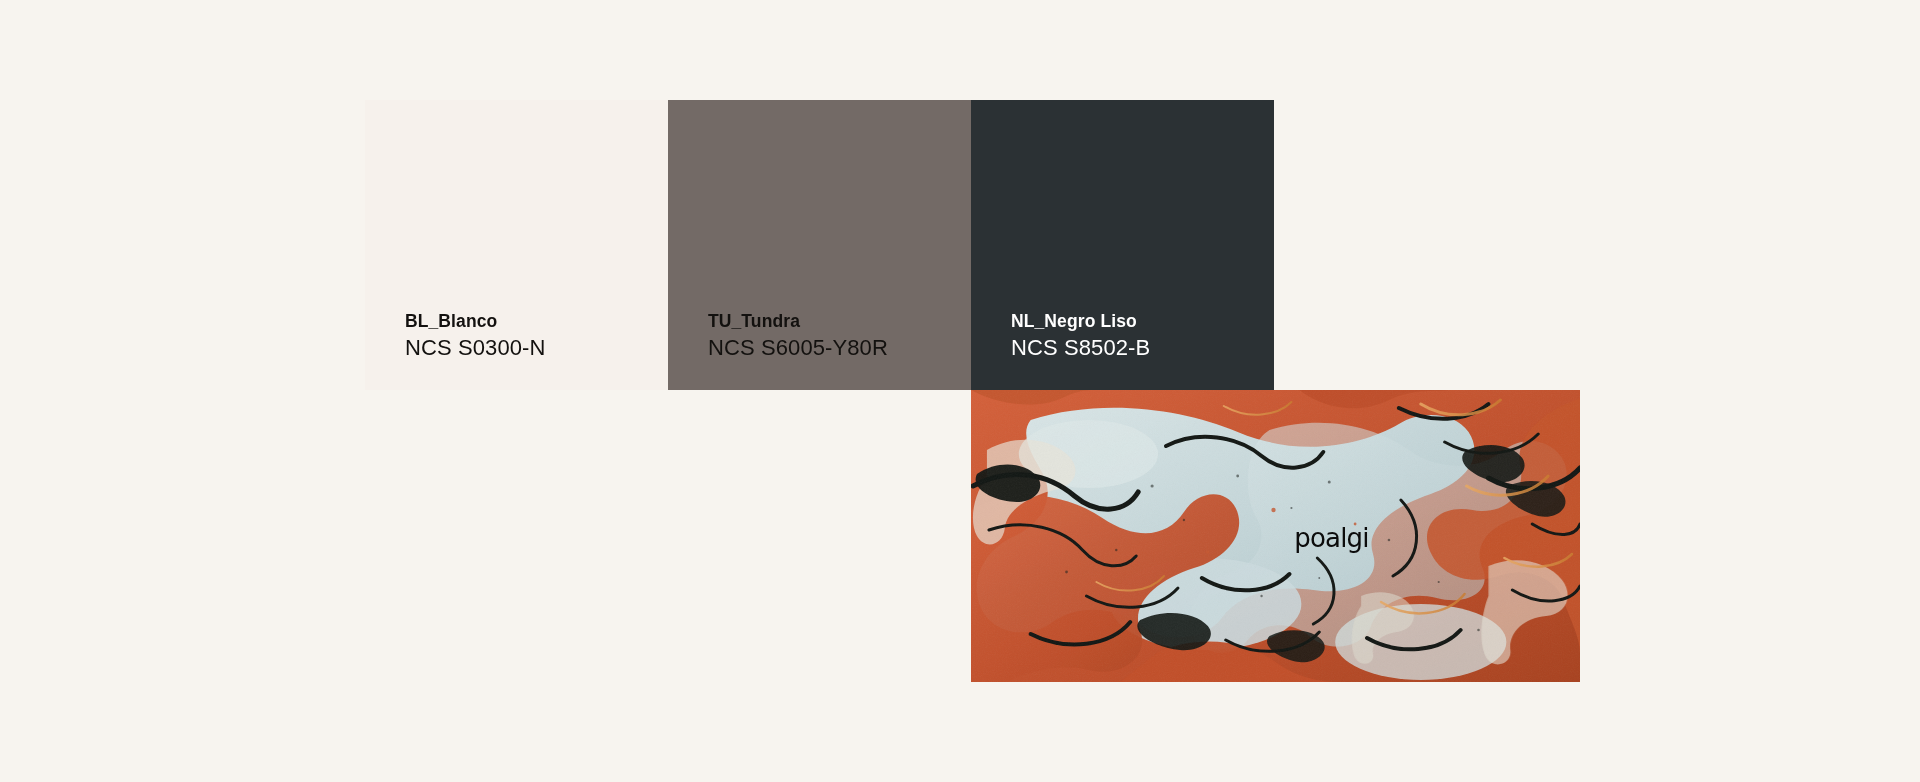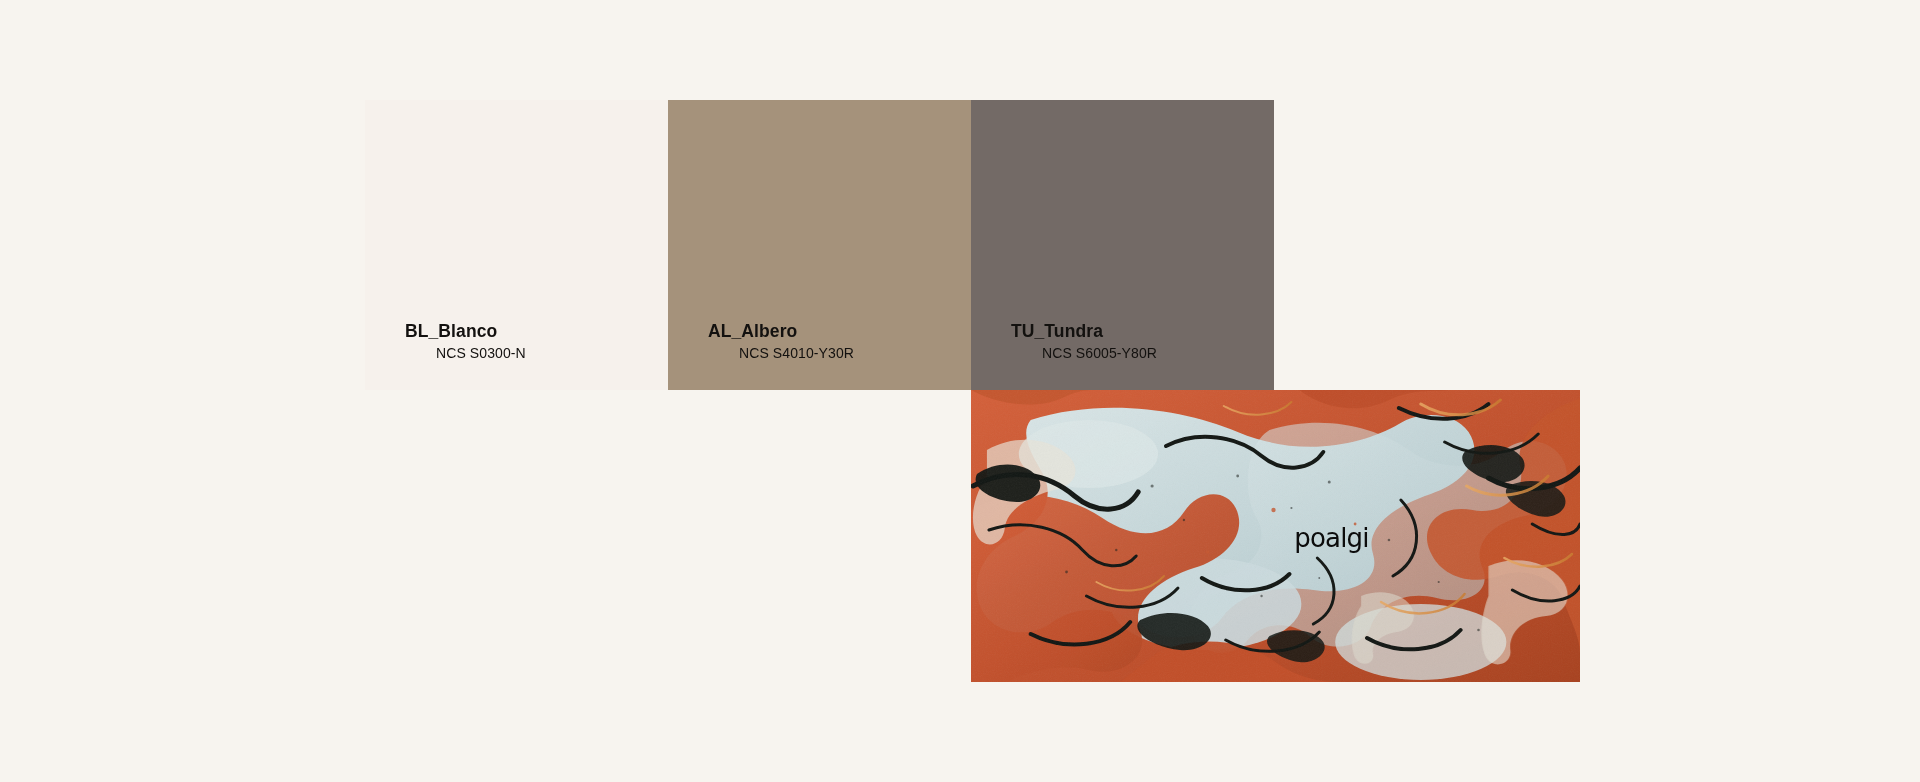--- a/index.html
+++ b/index.html
@@ -48,23 +48,22 @@
   }
 
   .swatch-name {
     display: block;
     font-size: 17.5px;
     font-weight: bold;
   }
 
   .swatch-code {
     display: block;
-    font-size: 14px;
+    font-size: 22px;
     font-weight: normal;
-    margin-left: 31px;
   }
 
   .caption-dark  { color: #13110f; }
   .caption-light { color: #ffffff; }
 
   
   #brand-cell {
     grid-column: 3 / span 2;
     grid-row: 2;
     position: relative;
@@ -119,35 +118,35 @@
   <div id="palette-grid">
 
     <div class="swatch" style="background-color: rgb(246, 241, 236);">
       <div class="swatch-caption caption-dark" style="color: rgb(19, 17, 15);">
         <span class="swatch-name">BL_Blanco</span>
         <span class="swatch-code">NCS S0300-N</span>
       </div>
     </div>
 
 
-    <div class="swatch" style="background-color: rgb(165, 146, 123);">
-      <div class="swatch-caption caption-dark" style="color: rgb(19, 17, 15);">
-        <span class="swatch-name">AL_Albero</span>
-        <span class="swatch-code">NCS S4010-Y30R</span>
-      </div>
-    </div>
 
     <div class="swatch" style="background-color: rgb(115, 106, 102); text-decoration: underline;">
       <div class="swatch-caption caption-dark" style="color: rgb(19, 17, 15);">
         <span class="swatch-name">TU_Tundra</span>
         <span class="swatch-code">NCS S6005-Y80R</span>
       </div>
     </div>
 
 
+    <div class="swatch" style="background-color: rgb(43, 49, 52);">
+      <div class="swatch-caption caption-light" style="color: rgb(255, 255, 255);">
+        <span class="swatch-name">NL_Negro Liso</span>
+        <span class="swatch-code">NCS S8502-B</span>
+      </div>
+    </div>
 
     <div id="brand-cell">
 
       <svg id="marble-svg" viewBox="0 0 612 292" preserveAspectRatio="none">
         <defs>
           <linearGradient id="gBlue" x1="0" y1="0" x2="1" y2="1">
             <stop offset="0%" stop-color="#dbe7e8"></stop>
             <stop offset="55%" stop-color="#c3d5d8"></stop>
             <stop offset="100%" stop-color="#aec4c8"></stop>
           </linearGradient>

